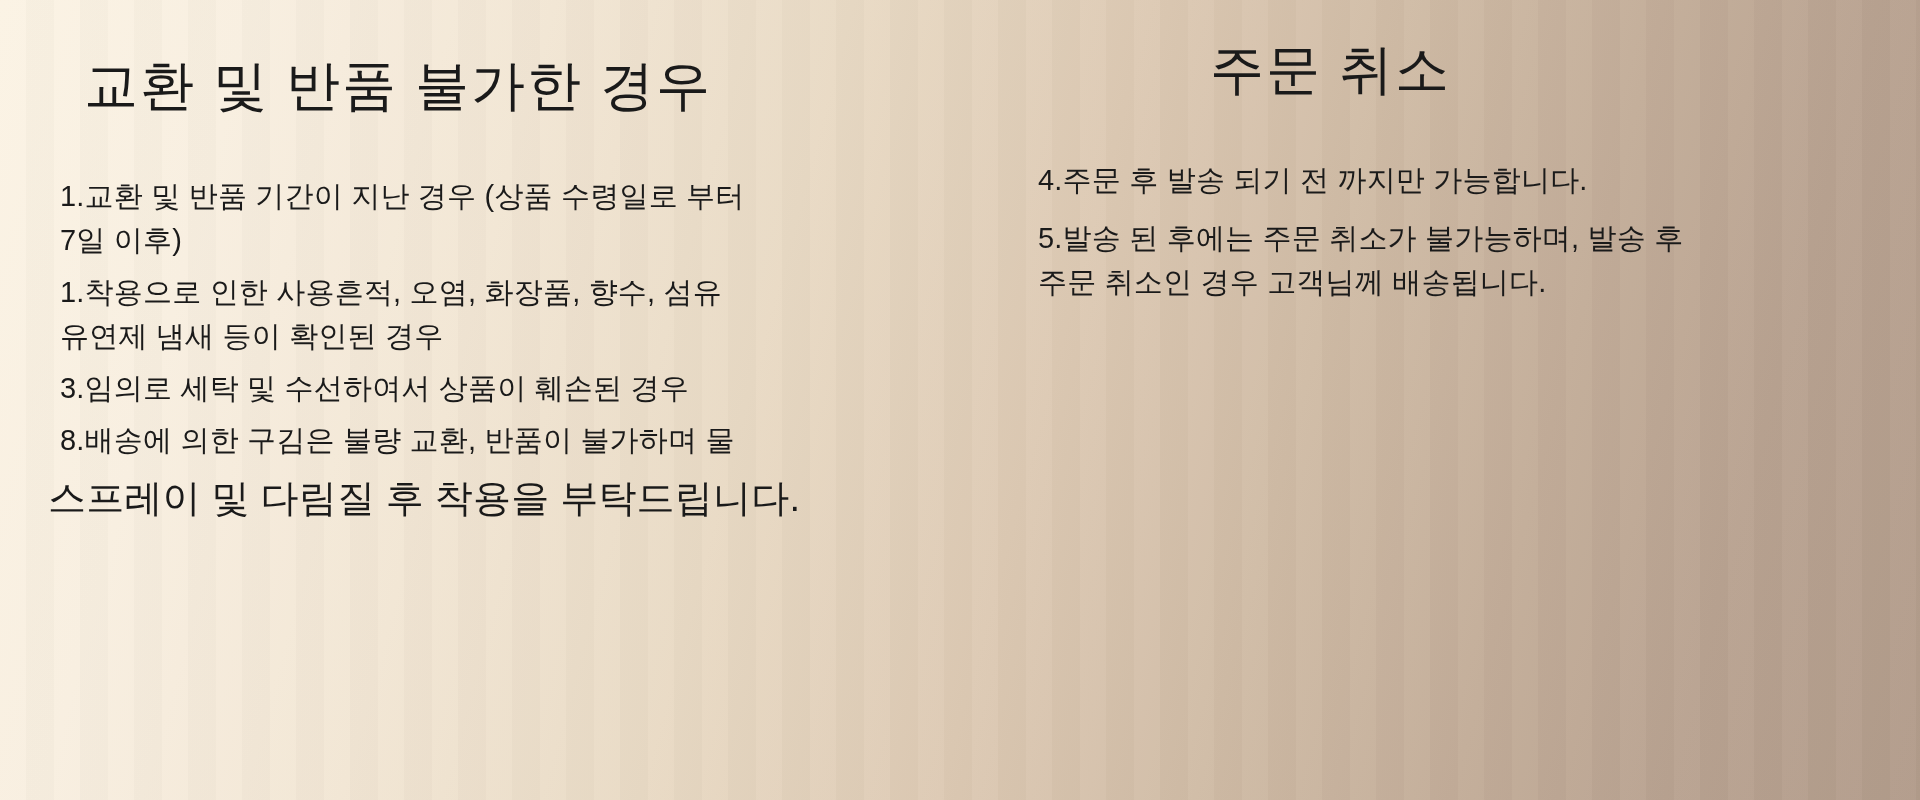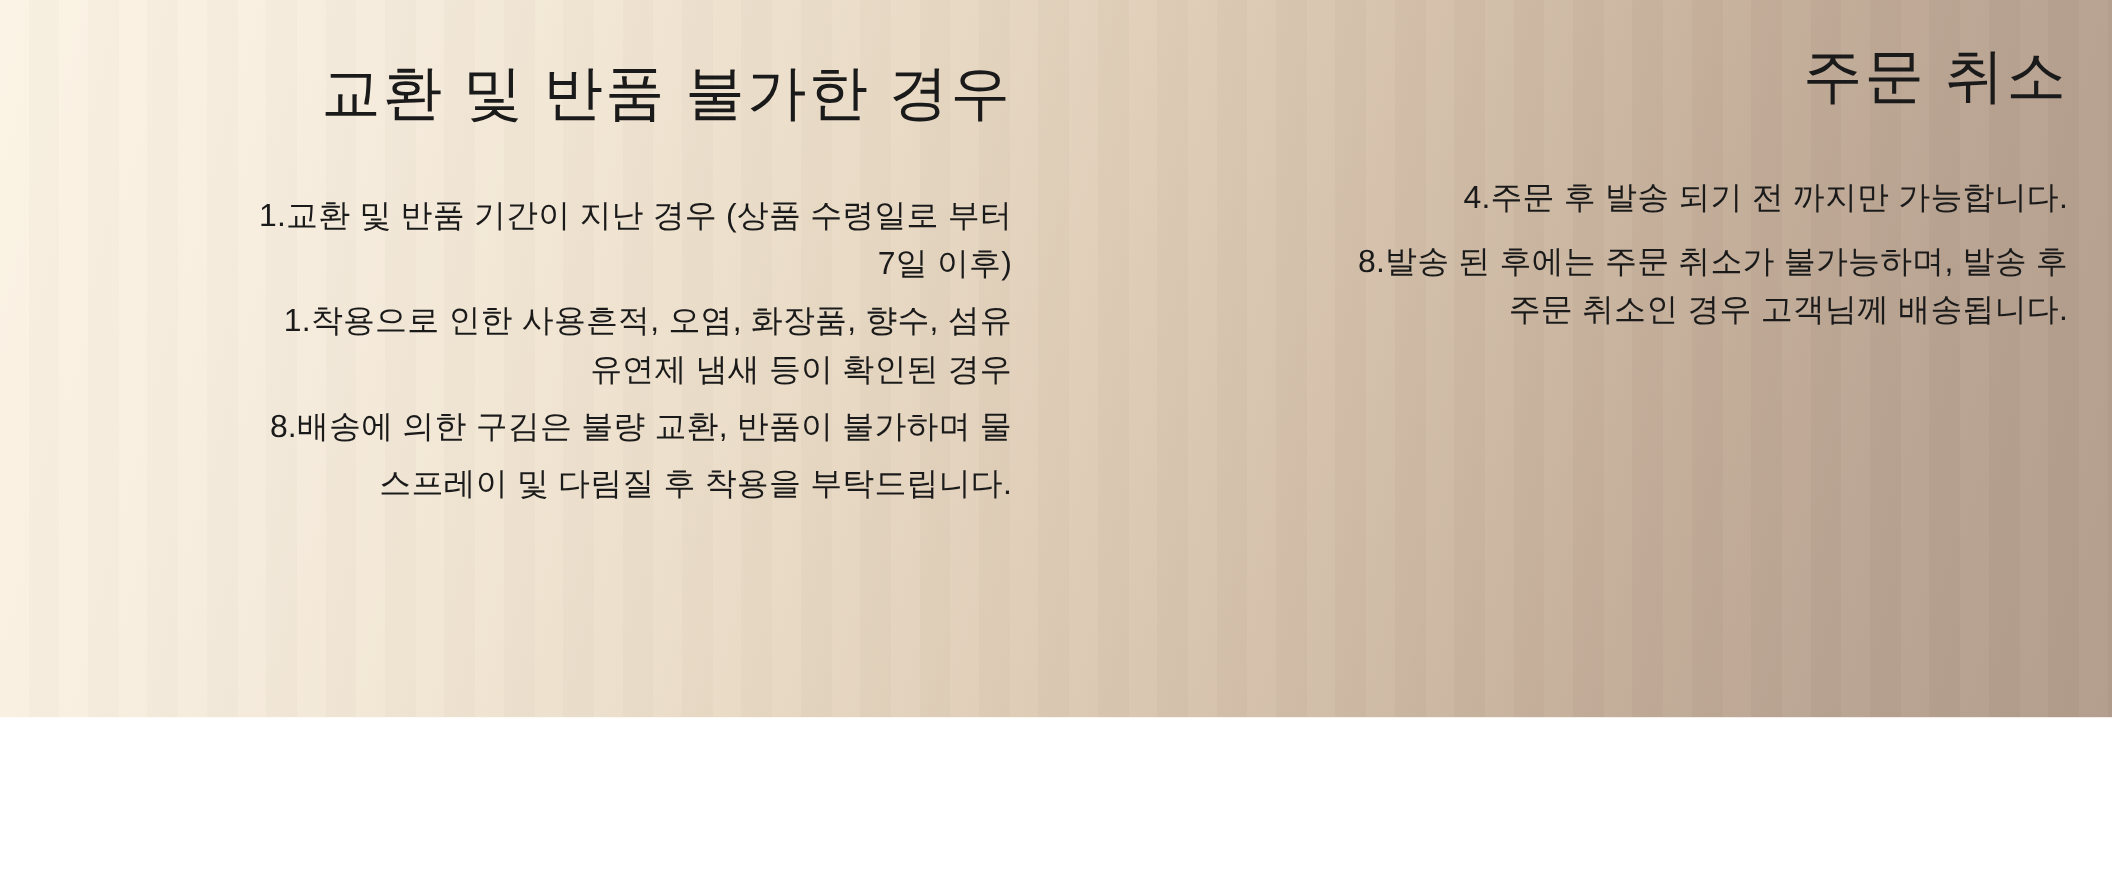--- a/index.html
+++ b/index.html
@@ -11,36 +11,35 @@
     width: 1920px;
     height: 800px;
     overflow: hidden;
     font-family: "Liberation Sans", "DejaVu Sans", sans-serif;
     color: #1a1a1a;
   }
 
   #policy-banner {
     position: relative;
     width: 1920px;
-    height: 652px;
+    height: 800px;
     box-sizing: border-box;
     
     background:
       linear-gradient(105deg,
         #fbf3e4 0%,
         #f8efe0 12%,
         #f2e6d4 26%,
         #e9dac5 40%,
         #ddcab4 54%,
         #d0bca6 66%,
         #c3ad99 78%,
         #b9a391 88%,
         #b29c8b 100%);
     overflow: hidden;
-    text-align: right;
   }
 
   
   #policy-banner::after {
     content: "";
     position: absolute;
     inset: 0;
     pointer-events: none;
     background: repeating-linear-gradient(
       90deg,
@@ -117,21 +116,21 @@
 
   .list-left .policy-item {
     margin-bottom: 8px;
   }
 
   .list-right .policy-item {
     margin-bottom: 14px;
   }
 
   .policy-note {
-    font-size: 29px;
+    font-size: 38px;
     line-height: 1.52;
     letter-spacing: 0.2px;
     margin: 0;
     margin-left: -12px;
     white-space: pre-line;
   }
 </style>
 </head>
 <body>
 
@@ -139,30 +138,31 @@
   <div class="columns">
 
     <div class="column column-left">
       <h2 class="section-heading heading-left">교환 및 반품 불가한 경우</h2>
 
       <ul class="policy-list list-left">
         <li class="policy-item">1.교환 및 반품 기간이 지난 경우 (상품 수령일로 부터
    7일 이후)</li>
         <li class="policy-item">1.착용으로 인한 사용흔적, 오염, 화장품, 향수, 섬유
     유연제 냄새 등이 확인된 경우</li>
+        <li class="policy-item">3.임의로 세탁 및 수선하여서 상품이 훼손된 경우</li>
         <li class="policy-item">8.배송에 의한 구김은 불량 교환, 반품이 불가하며 물</li>
       </ul>
 
       <p class="policy-note">스프레이 및 다림질 후 착용을 부탁드립니다.</p>
     </div>
 
     <div class="column column-right">
       <h2 class="section-heading heading-right">주문 취소</h2>
 
       <ul class="policy-list list-right">
         <li class="policy-item">4.주문 후 발송 되기 전 까지만 가능합니다.</li>
-        <li class="policy-item">8.발송 된 후에는 주문 취소가 불가능하며, 발송 후
+        <li class="policy-item">5.발송 된 후에는 주문 취소가 불가능하며, 발송 후
    주문 취소인 경우 고객님께 배송됩니다.</li>
       </ul>
     </div>
 
   </div>
 </div>
 
 </body></html>

